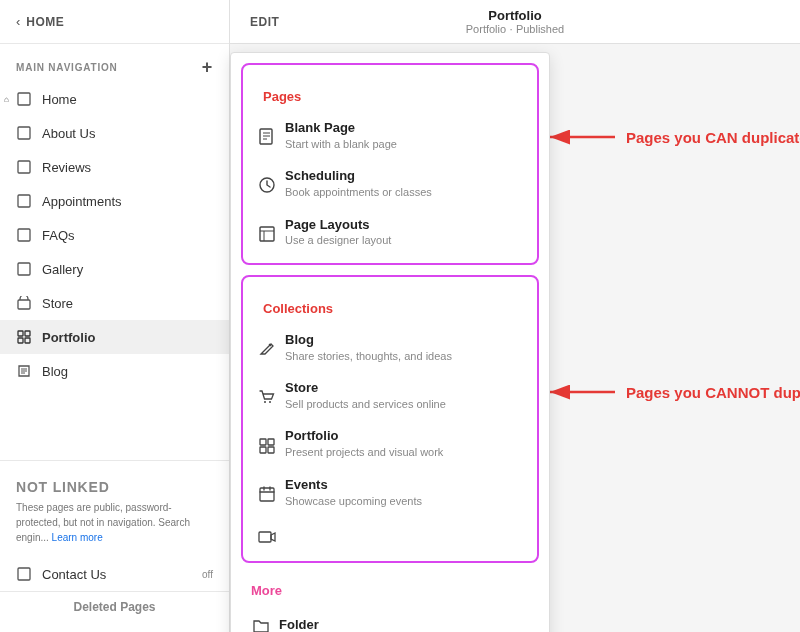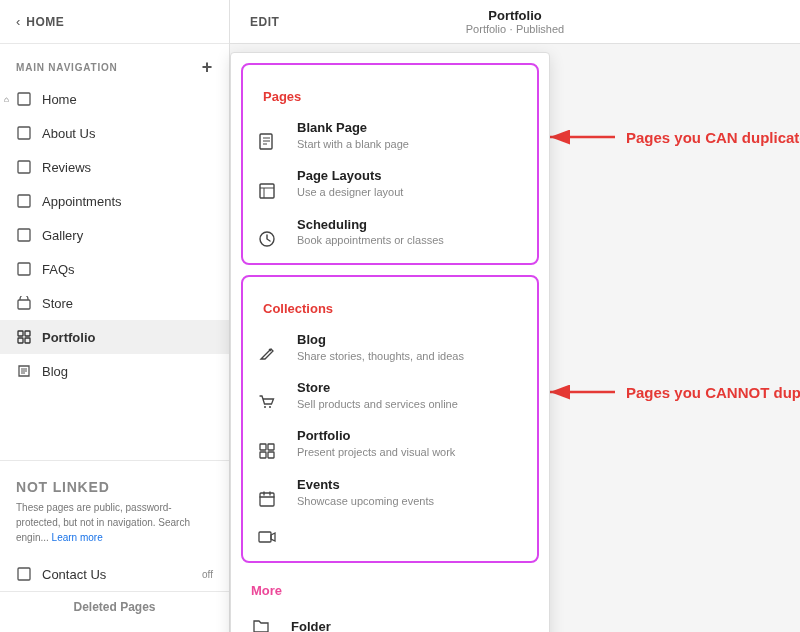--- a/index.html
+++ b/index.html
@@ -212,22 +212,22 @@
       margin: 10px 10px 10px;
       border-radius: 8px;
     }
     .panel-section.bordered .panel-section-title {
       color: #e53935;
       padding-top: 10px;
     }
 
     .panel-item {
       display: flex;
-      align-items: flex-end;
-      gap: 20px;
+      align-items: center;
+      gap: 8px;
       padding: 8px 20px;
       cursor: pointer;
     }
     .panel-section.bordered .panel-item {
       padding: 8px 14px;
     }
 
     .panel-item-icon {
       width: 20px;
       height: 20px;
@@ -324,30 +324,30 @@
       </span>
       <span>Appointments</span>
     </div>
 
     <div class="nav-item">
       <span class="nav-icon">
         <svg width="14" height="14" viewBox="0 0 14 14" fill="none">
             <rect x="1" y="1" width="12" height="12" rx="1" stroke="#555" stroke-width="1.3"></rect>
           </svg>
       </span>
+      <span>FAQs</span>
+    </div>
+
+    <div class="nav-item">
+      <span class="nav-icon">
+        <svg width="14" height="14" viewBox="0 0 14 14" fill="none">
+            <rect x="1" y="1" width="12" height="12" rx="1" stroke="#555" stroke-width="1.3"></rect>
+          </svg>
+      </span>
       <span>Gallery</span>
-    </div>
-
-    <div class="nav-item">
-      <span class="nav-icon">
-        <svg width="14" height="14" viewBox="0 0 14 14" fill="none">
-            <rect x="1" y="1" width="12" height="12" rx="1" stroke="#555" stroke-width="1.3"></rect>
-          </svg>
-      </span>
-      <span>FAQs</span>
     </div>
 
     <div class="nav-item">
       <span class="nav-icon">
         <svg width="14" height="14" viewBox="0 0 14 14" fill="none">
             <rect x="1" y="4" width="12" height="9" rx="1" stroke="#555" stroke-width="1.3"></rect>
             <path d="M3 4V3a4 4 0 0 1 8 0v1" stroke="#555" stroke-width="1.3"></path>
           </svg>
       </span>
       <span>Store</span>
@@ -423,40 +423,40 @@
         </div>
         <div class="panel-item-text">
           <div class="item-title">Blank Page</div>
           <div class="item-desc">Start with a blank page</div>
         </div>
       </div>
 
       <div class="panel-item">
         <div class="panel-item-icon">
           <svg width="18" height="18" viewBox="0 0 18 18" fill="none">
+              <circle cx="9" cy="9" r="7" stroke="#444" stroke-width="1.4"></circle>
+              <path d="M9 5v4l3 2" stroke="#444" stroke-width="1.4" stroke-linecap="round"></path>
+            </svg>
+        </div>
+        <div class="panel-item-text">
+          <div class="item-title">Scheduling</div>
+          <div class="item-desc">Book appointments or classes</div>
+        </div>
+      </div>
+
+      <div class="panel-item">
+        <div class="panel-item-icon">
+          <svg width="18" height="18" viewBox="0 0 18 18" fill="none">
               <rect x="2" y="2" width="14" height="14" rx="1" stroke="#444" stroke-width="1.4"></rect>
               <path d="M2 6h14M6 6v10" stroke="#444" stroke-width="1"></path>
             </svg>
         </div>
         <div class="panel-item-text">
           <div class="item-title">Page Layouts</div>
           <div class="item-desc">Use a designer layout</div>
-        </div>
-      </div>
-
-      <div class="panel-item">
-        <div class="panel-item-icon">
-          <svg width="18" height="18" viewBox="0 0 18 18" fill="none">
-              <circle cx="9" cy="9" r="7" stroke="#444" stroke-width="1.4"></circle>
-              <path d="M9 5v4l3 2" stroke="#444" stroke-width="1.4" stroke-linecap="round"></path>
-            </svg>
-        </div>
-        <div class="panel-item-text">
-          <div class="item-title">Scheduling</div>
-          <div class="item-desc">Book appointments or classes</div>
         </div>
       </div>
     </div>
 
     <div class="panel-section bordered">
       <div class="panel-section-title">Collections</div>
 
       <div class="panel-item">
         <div class="panel-item-icon">
           <svg width="18" height="18" viewBox="0 0 18 18" fill="none">

